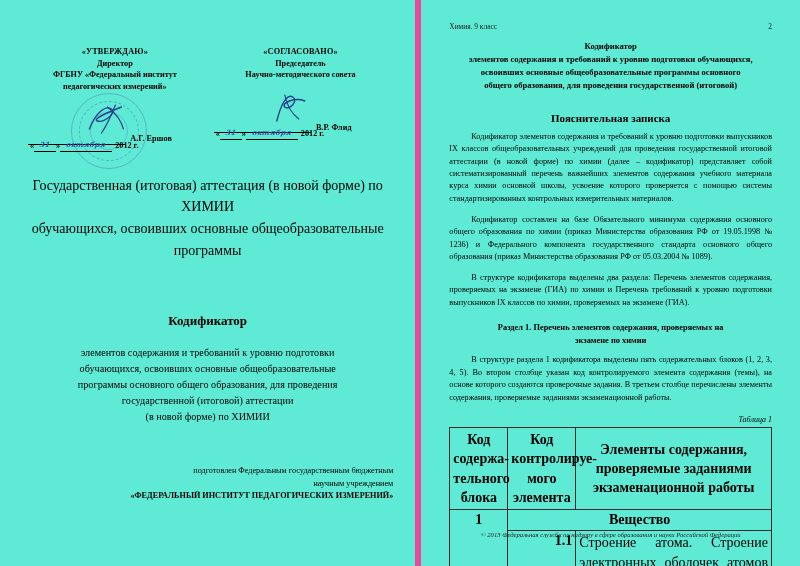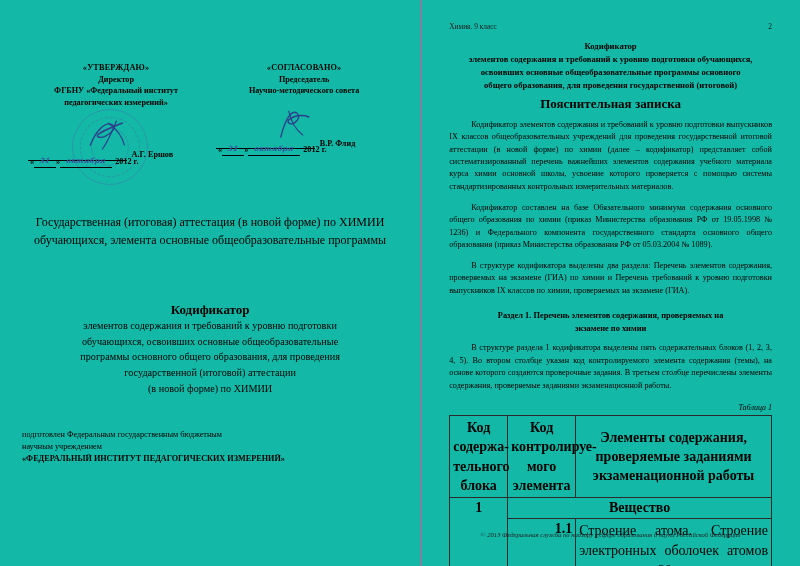--- a/index.html
+++ b/index.html
@@ -16,29 +16,29 @@
   }
   .spread {
     position: relative;
     width: 800px;
     height: 566px;
     display: flex;
     background: #f2f2f2;
   }
   .page {
     position: relative;
-    background: #14b8a6;
+    background: #5eead4;
     height: 566px;
     box-sizing: border-box;
     overflow: hidden;
   }
   .page-left {
     width: 447px;
-    border-right: 1px solid #ec4899;
-    padding: 16px 22px;
+    border-right: 6px solid #ec4899;
+    padding: 0 22px;
   }
   .page-right {
     width: 401px;
     padding: 0 28px;
   }
 
   
   .approval-row {
     display: flex;
     margin-top: 46px;
@@ -141,41 +141,41 @@
     font-family: "DejaVu Serif", serif;
     font-style: italic;
     font-size: 7px;
     color: #3a4ea0;
     letter-spacing: .2px;
     transform: skewX(-9deg);
   }
 
   .cover-gia {
     text-align: center;
-    font-size: 12px;
+    font-size: 14px;
     line-height: 1.55;
-    margin-top: 40px;
+    margin-top: 18px;
   }
   .cover-title {
     text-align: center;
     font-weight: bold;
     font-size: 13px;
     margin-top: 52px;
   }
   .cover-sub {
     text-align: center;
     font-size: 10.2px;
     line-height: 1.55;
-    margin-top: 0;
+    margin-top: 16px;
   }
   .cover-prep {
-    text-align: left;
+    text-align: right;
     font-size: 8.2px;
     line-height: 1.5;
-    margin-top: 32px;
+    margin-top: 41px;
     font-weight: bold;
   }
   .cover-prep .l1, .cover-prep .l2 { font-weight: normal; }
 
   
   .rp-head {
     display: flex;
     justify-content: space-between;
     align-items: baseline;
     font-size: 7.4px;
@@ -185,22 +185,22 @@
   .rp-title {
     text-align: center;
     font-weight: bold;
     font-size: 8.6px;
     line-height: 1.5;
     margin-top: 9px;
   }
   .rp-h2 {
     text-align: center;
     font-weight: bold;
-    font-size: 13px;
-    margin-top: 4px;
+    font-size: 11px;
+    margin-top: 20px;
   }
   .rp-p {
     text-align: justify;
     font-size: 8.2px;
     line-height: 1.52;
     text-indent: 22px;
     margin-top: 7px;
   }
   .rp-h3 {
     text-align: center;
@@ -328,21 +328,21 @@
               <span class="hw">октября</span>
             </span>
             <span style="padding-left:3px">2012 г.</span>
           </div>
         </div>
       </div>
     </div>
 
     <div class="cover-gia">
       <div>Государственная (итоговая) аттестация (в новой форме) по ХИМИИ</div>
-      <div>обучающихся, элемента основные общеобразовательные программы</div>
+      <div>обучающихся, освоивших основные общеобразовательные программы</div>
     </div>
 
     <div class="cover-title">Кодификатор</div>
 
     <div class="cover-sub">
       <div>элементов содержания и требований к уровню подготовки</div>
       <div>обучающихся, освоивших основные общеобразовательные</div>
       <div>программы основного общего образования, для проведения</div>
       <div>государственной (итоговой) аттестации</div>
       <div>(в новой форме) по ХИМИИ</div>

